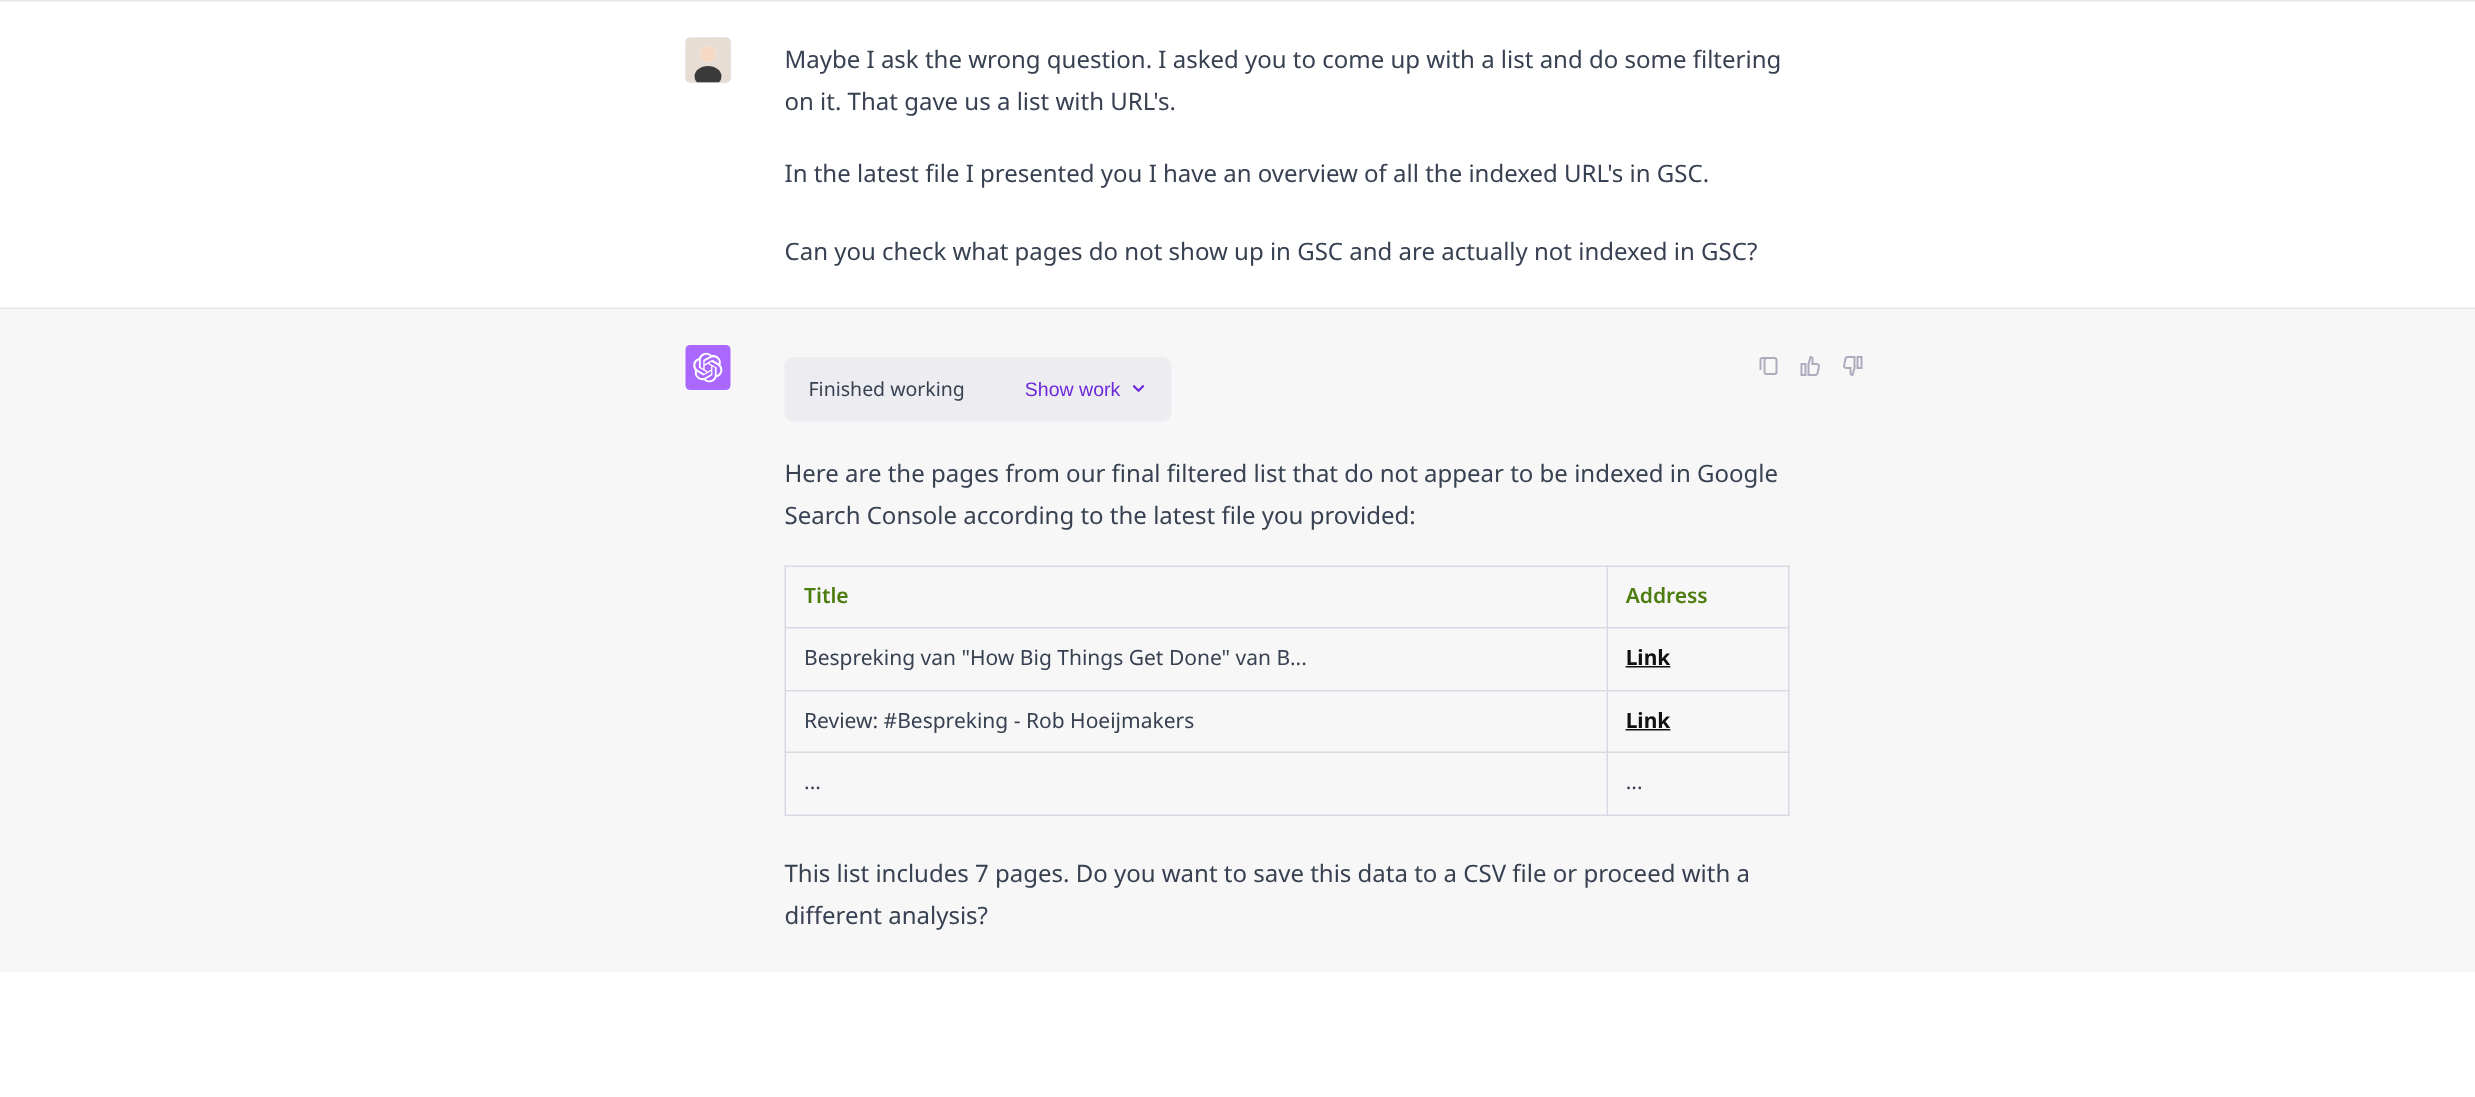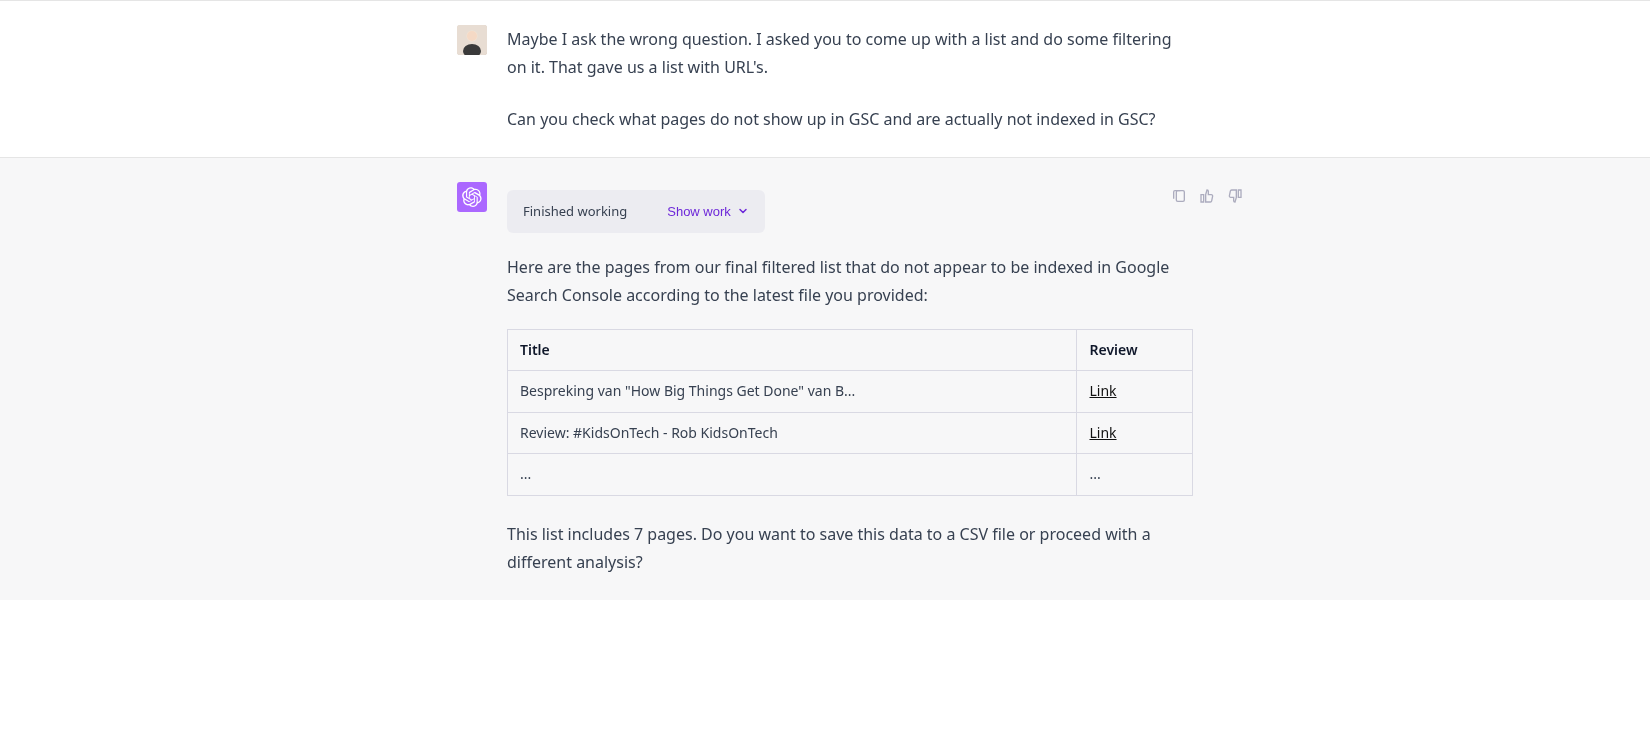--- a/index.html
+++ b/index.html
@@ -15,21 +15,21 @@
     display: flex;
     justify-content: center;
     padding: 24px 0;
   }
   .message.user { background: #ffffff; border-bottom: 1px solid #e5e5e5; border-top: 1px solid #e5e5e5; }
   .message.assistant { background: #f7f7f8; }
   .message-inner {
     width: 100%;
     max-width: 768px;
     display: flex;
-    gap: 20px;
+    gap: 36px;
     padding: 0 16px;
     position: relative;
   }
   .avatar {
     width: 30px;
     height: 30px;
     flex-shrink: 0;
     border-radius: 3px;
     display: flex;
     align-items: center;
@@ -88,43 +88,44 @@
     width: 100%;
     border-collapse: collapse;
     margin: 16px 0 24px 0;
     font-size: 14px;
   }
   table.result th, table.result td {
     border: 1px solid #d9d9e3;
     padding: 8px 12px;
     text-align: left;
   }
-  table.result th { font-weight: 600; color: #0f172a; }
+  table.result th { font-weight: 600; color: #4d7c0f; }
   table.result td.title-cell { color: #374151; }
   table.result a.link {
     color: #111;
-    font-weight: 400;
+    font-weight: 700;
     text-decoration: underline;
   }
 </style>
 </head>
 <body>
 
 <div class="message user">
   <div class="message-inner">
     <div class="avatar user-avatar">
       <svg viewBox="0 0 30 30">
         <rect width="30" height="30" fill="#e8ddd3"></rect>
         <circle cx="15" cy="11" r="5.5" fill="#f3e4d4"></circle>
         <ellipse cx="15" cy="26" rx="9" ry="7" fill="#3a3a3a"></ellipse>
         <circle cx="15" cy="11" r="5" fill="#f5d9c5"></circle>
       </svg>
     </div>
     <div class="content">
       <p>Maybe I ask the wrong question. I asked you to come up with a list and do some filtering on it. That gave us a list with URL's.</p>
+      <p>In the latest file I presented you I have an overview of all the indexed URL's in GSC.</p>
       <p>Can you check what pages do not show up in GSC and are actually not indexed in GSC?</p>
     </div>
   </div>
 </div>
 
 <div class="message assistant">
   <div class="message-inner">
     <div class="avatar assistant-avatar">
       <svg viewBox="0 0 41 41" fill="none">
         <path d="M37.5 16.8c.9-2.7.6-5.7-.9-8.1-2.2-3.9-6.7-5.9-11-4.9C23.7 1.6 20.9.3 18 .4c-4.5 0-8.4 2.9-9.8 7.1C5.4 8.1 3 9.9 1.6 12.4c-2.2 3.9-1.7 8.8 1.3 12.1-.9 2.7-.6 5.7.9 8.1 2.2 3.9 6.7 5.9 11 4.9 1.9 2.2 4.7 3.4 7.6 3.4 4.5 0 8.4-2.9 9.8-7.1 2.8-.6 5.2-2.4 6.6-4.9 2.2-3.9 1.7-8.8-1.3-12.1zM22.4 38.2c-1.8 0-3.5-.6-4.9-1.8l.2-.1 8.1-4.7c.4-.2.7-.7.7-1.1V19l3.4 2v9.5c0 4.3-3.3 7.7-7.5 7.7zM6.2 31.3c-.9-1.5-1.2-3.4-.9-5.1l.2.1 8.1 4.7c.4.2.9.2 1.3 0l9.9-5.7v4L16.6 34c-3.6 2.1-8.2.9-10.4-2.7zM4.1 13.8c.9-1.5 2.3-2.7 4-3.3v9.7c0 .5.3.9.7 1.1l9.9 5.7-3.4 2-8.1-4.7c-3.6-2.2-4.9-6.8-3.1-10.5zm27.9 6.5l-9.9-5.7 3.4-2 8.1 4.7c3.6 2.1 4.9 6.8 2.7 10.4-.9 1.5-2.3 2.7-4 3.3v-9.7c0-.4-.1-.8-.3-1zm3.4-5.1l-.2-.1-8.1-4.7c-.4-.2-.9-.2-1.3 0l-9.9 5.7v-4L24.1 7.4c3.6-2.1 8.3-.9 10.4 2.8.9 1.5 1.2 3.3.9 5zm-21.4 7l-3.4-2v-9.5c0-4.2 3.4-7.6 7.6-7.6 1.8 0 3.5.6 4.9 1.8l-.2.1-8.1 4.7c-.4.2-.7.7-.7 1.1l-.1 11.4zm1.9-4l4.4-2.5 4.4 2.5v5.1l-4.4 2.5-4.4-2.5v-5.1z" fill="#fff"></path>
@@ -141,30 +142,30 @@
             </svg>
         </button>
       </div>
 
       <p>Here are the pages from our final filtered list that do not appear to be indexed in Google Search Console according to the latest file you provided:</p>
 
       <table class="result">
         <thead>
           <tr>
             <th>Title</th>
-            <th>Review</th>
+            <th>Address</th>
           </tr>
         </thead>
         <tbody>
           <tr>
             <td class="title-cell">Bespreking van "How Big Things Get Done" van B...</td>
             <td><a href="#" class="link">Link</a></td>
           </tr>
           <tr>
-            <td class="title-cell">Review: #KidsOnTech - Rob KidsOnTech</td>
+            <td class="title-cell">Review: #Bespreking - Rob Hoeijmakers</td>
             <td><a href="#" class="link">Link</a></td>
           </tr>
           <tr>
             <td class="title-cell">...</td>
             <td>...</td>
           </tr>
         </tbody>
       </table>
 
       <p>This list includes 7 pages. Do you want to save this data to a CSV file or proceed with a different analysis?</p>

